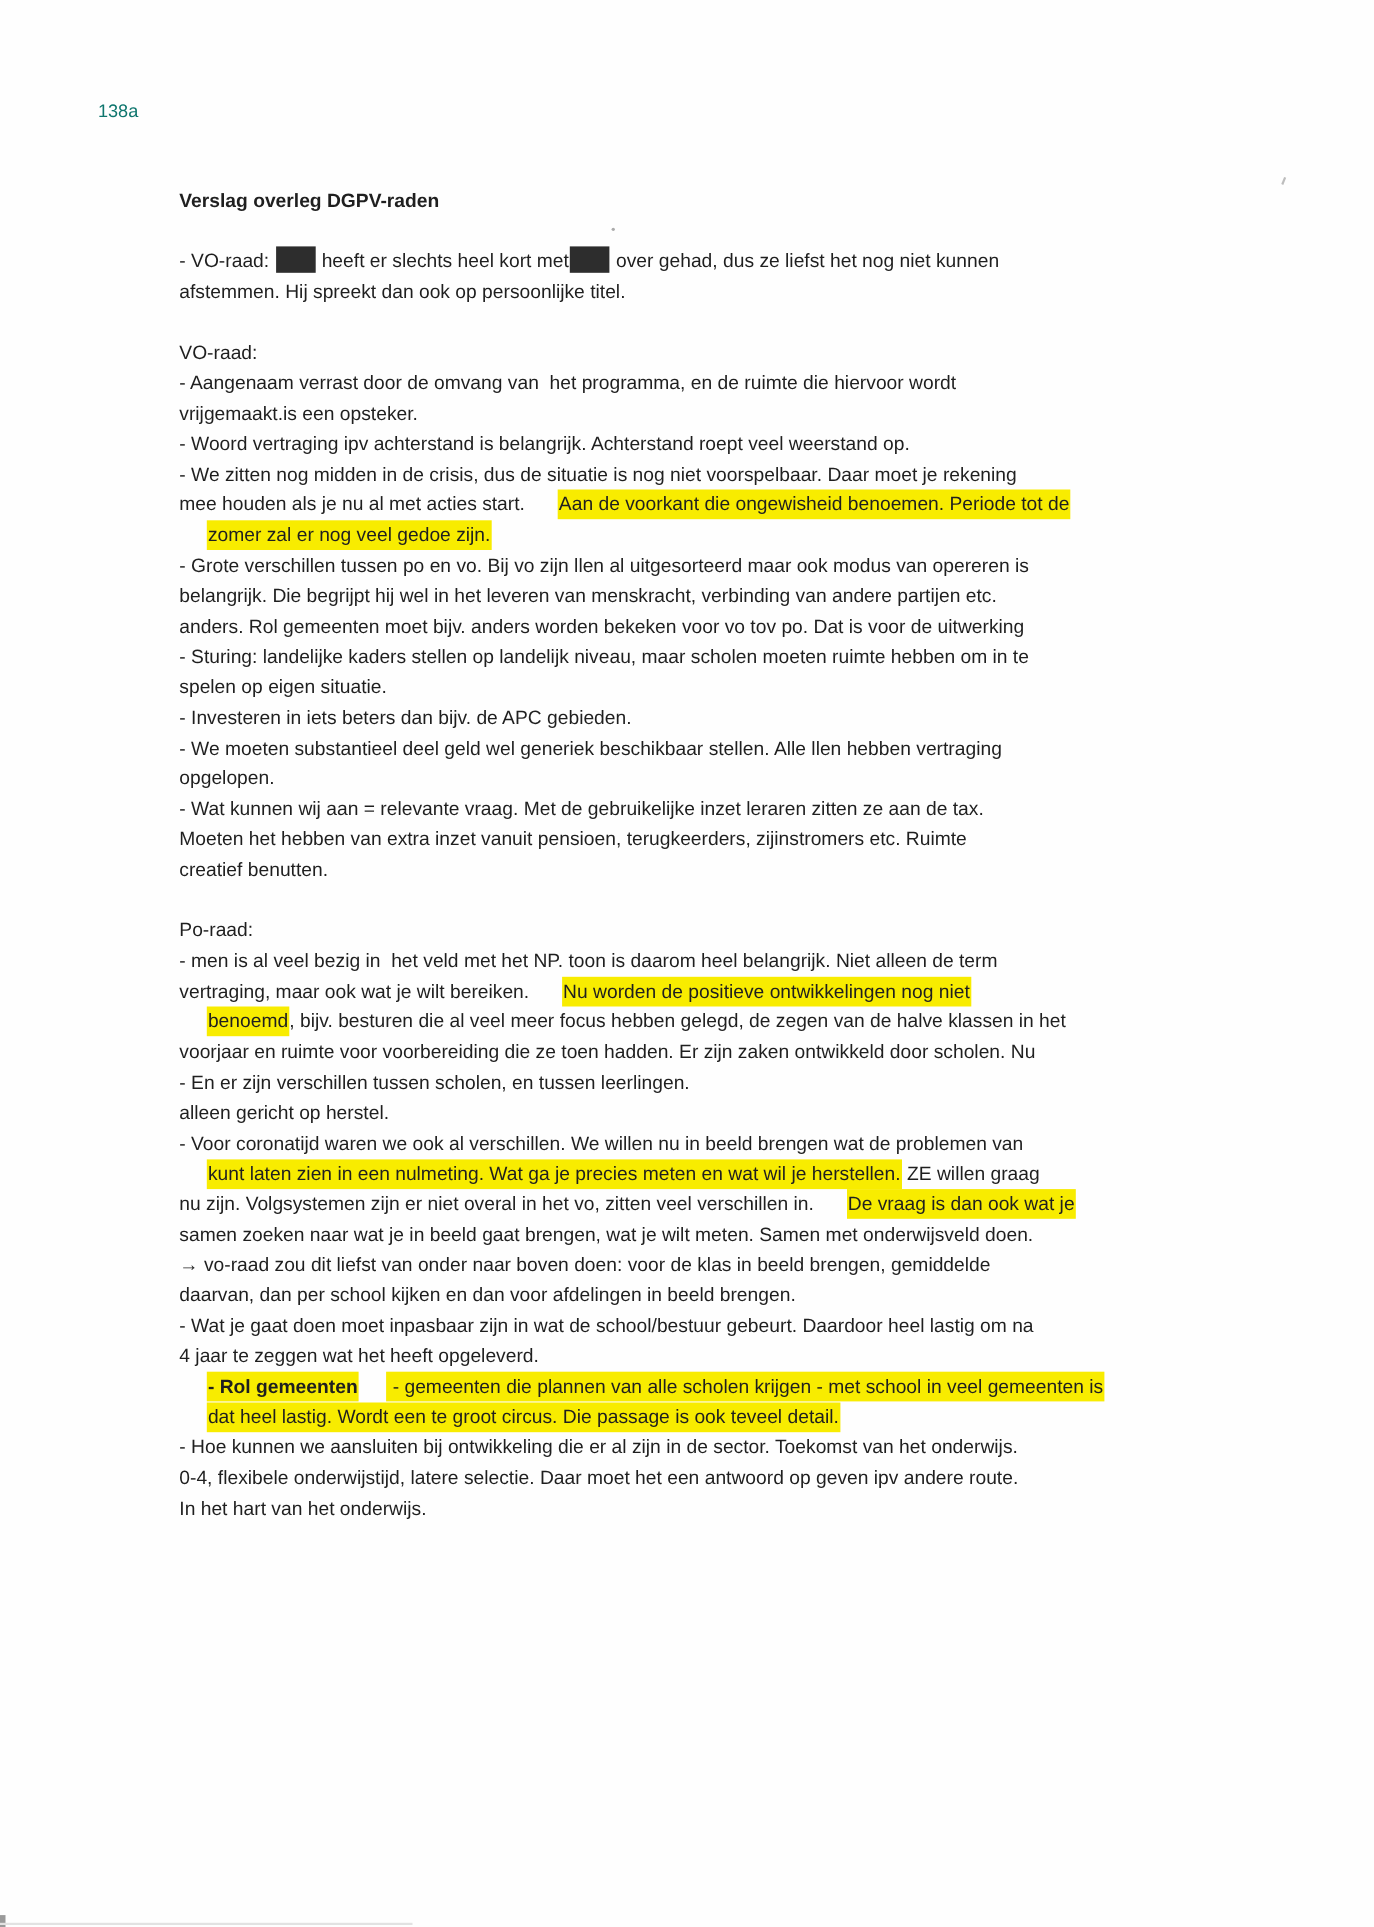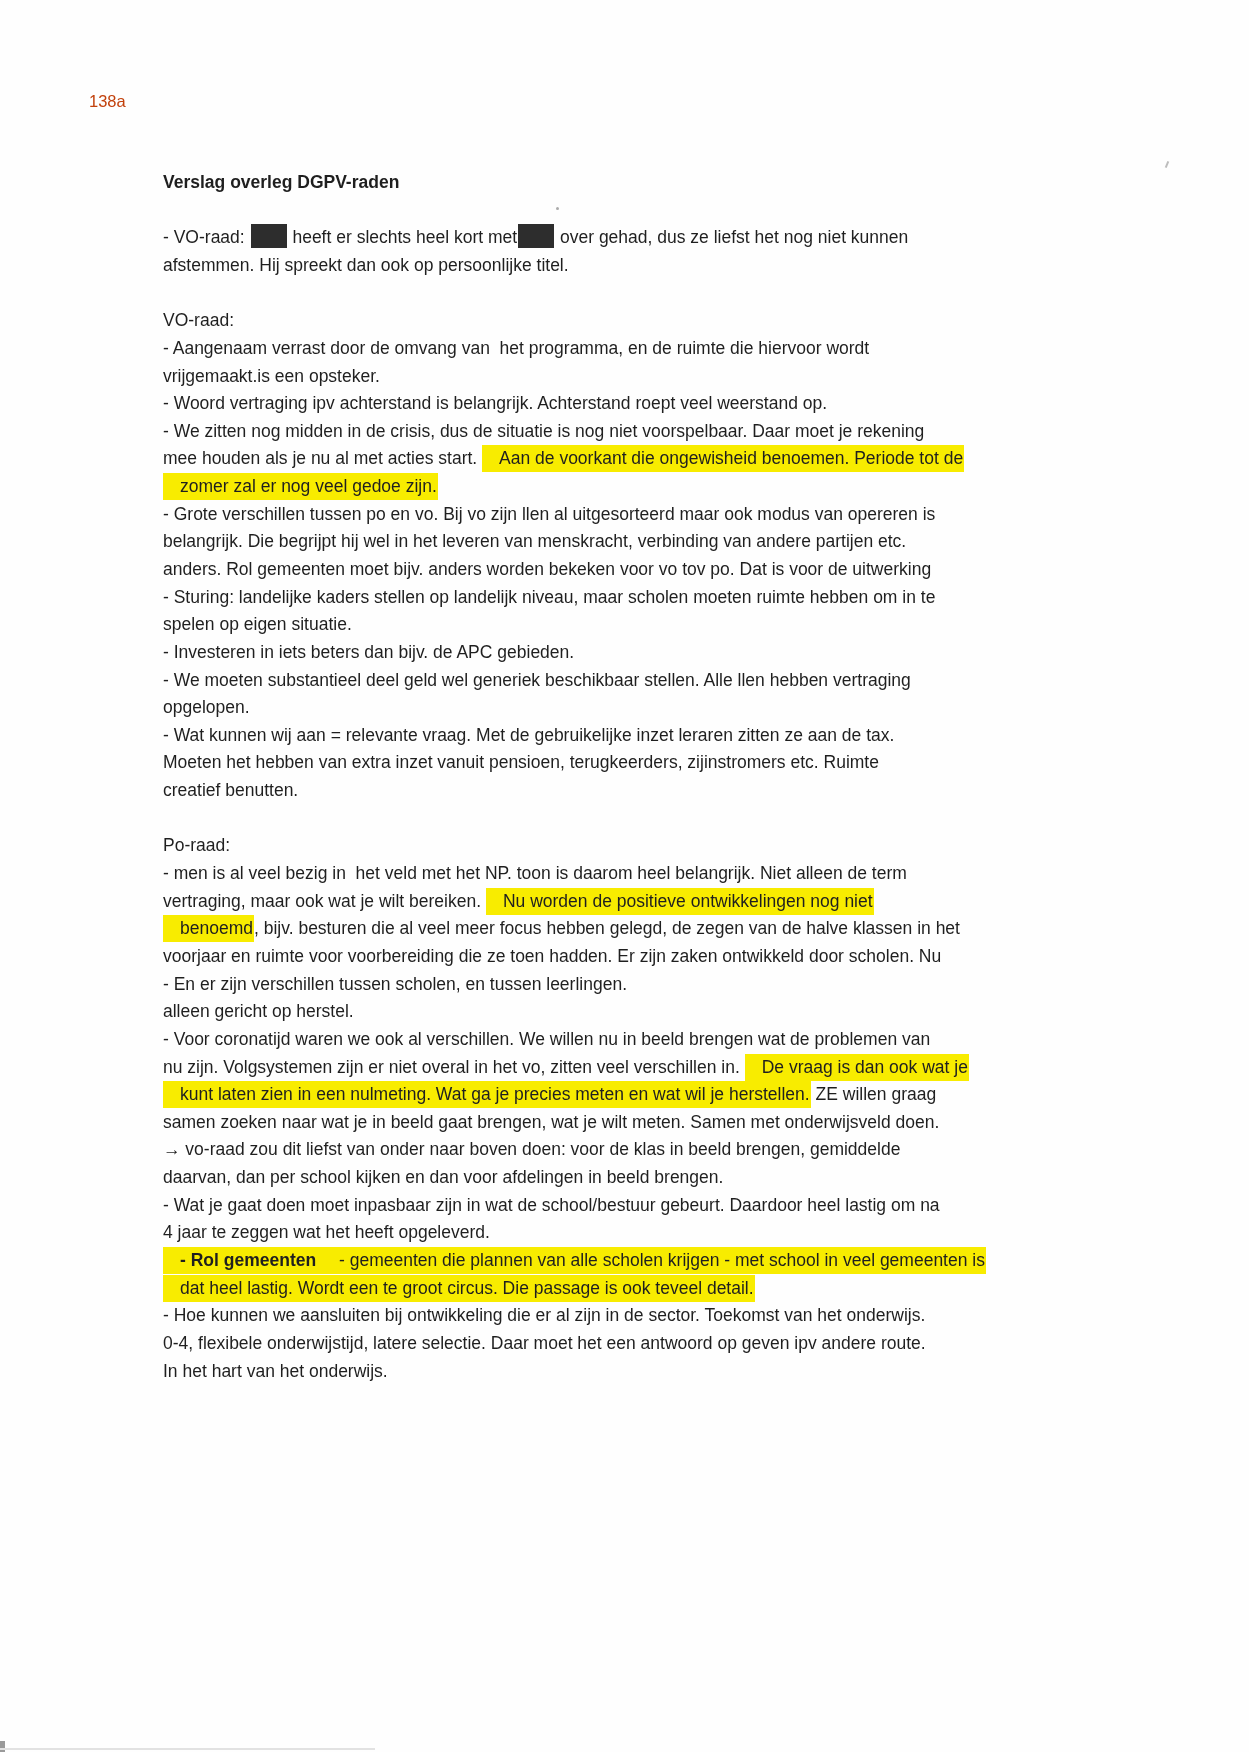--- a/index.html
+++ b/index.html
@@ -10,42 +10,43 @@
     background:#fefefe;
     overflow:hidden;
     font-family:"Liberation Sans", sans-serif;
     color:var(--text,#1f1f1f);
   }
   .page-number{
     position:absolute;
     left:89px;
     top:92px;
     font-size:16.5px;
-    color:#c2410c;
+    color:#0f766e;
   }
   .content{
     position:absolute;
     left:163px;
     top:156px;
     width:845px;
     font-size:17.5px;
     line-height:27.65px;
   }
   .title{
     font-weight:bold;
     white-space:pre;
     margin-top:13px;
   }
   .line{
     white-space:pre;
     height:27.65px;
   }
   .hl{
     background:var(--hl,#f8ec00);
-    padding:3px 1px 4px 17px;
+    padding:3px 1px 4px 1px;
+    margin-left:25px;
   }
   .hl.bold{font-weight:bold;}
   .redact{
     display:inline-block;
     width:36px;
     height:24px;
     background:var(--redact,#2d2d2d);
     vertical-align:-5px;
     margin:0 1px;
   }
@@ -100,22 +101,22 @@
         <div class="line"><span>creatief benutten.</span></div>
         <div class="line"></div>
         <div class="line"><span>Po-raad:</span></div>
         <div class="line"><span>- men is al veel bezig in  het veld met het NP. toon is daarom heel belangrijk. Niet alleen de term</span></div>
         <div class="line"><span>vertraging, maar ook wat je wilt bereiken. </span><span class="hl">Nu worden de positieve ontwikkelingen nog niet</span></div>
         <div class="line"><span class="hl">benoemd</span><span>, bijv. besturen die al veel meer focus hebben gelegd, de zegen van de halve klassen in het</span></div>
         <div class="line"><span>voorjaar en ruimte voor voorbereiding die ze toen hadden. Er zijn zaken ontwikkeld door scholen. Nu</span></div>
         <div class="line"><span>- En er zijn verschillen tussen scholen, en tussen leerlingen.</span></div>
         <div class="line"><span>alleen gericht op herstel.</span></div>
         <div class="line"><span>- Voor coronatijd waren we ook al verschillen. We willen nu in beeld brengen wat de problemen van</span></div>
+        <div class="line"><span class="hl">kunt laten zien in een nulmeting. Wat ga je precies meten en wat wil je herstellen.</span><span> ZE willen graag</span></div>
         <div class="line"><span>nu zijn. Volgsystemen zijn er niet overal in het vo, zitten veel verschillen in. </span><span class="hl">De vraag is dan ook wat je</span></div>
-        <div class="line"><span class="hl">kunt laten zien in een nulmeting. Wat ga je precies meten en wat wil je herstellen.</span><span> ZE willen graag</span></div>
         <div class="line"><span>samen zoeken naar wat je in beeld gaat brengen, wat je wilt meten. Samen met onderwijsveld doen.</span></div>
         <div class="line"><span>→ vo-raad zou dit liefst van onder naar boven doen: voor de klas in beeld brengen, gemiddelde</span></div>
         <div class="line"><span>daarvan, dan per school kijken en dan voor afdelingen in beeld brengen.</span></div>
         <div class="line"><span>- Wat je gaat doen moet inpasbaar zijn in wat de school/bestuur gebeurt. Daardoor heel lastig om na</span></div>
         <div class="line"><span>4 jaar te zeggen wat het heeft opgeleverd.</span></div>
         <div class="line"><span class="hl bold">- Rol gemeenten</span><span class="hl"> - gemeenten die plannen van alle scholen krijgen - met school in veel gemeenten is</span></div>
         <div class="line"><span class="hl">dat heel lastig. Wordt een te groot circus. Die passage is ook teveel detail.</span></div>
         <div class="line"><span>- Hoe kunnen we aansluiten bij ontwikkeling die er al zijn in de sector. Toekomst van het onderwijs.</span></div>
         <div class="line"><span>0-4, flexibele onderwijstijd, latere selectie. Daar moet het een antwoord op geven ipv andere route.</span></div>
         <div class="line"><span>In het hart van het onderwijs.</span></div>

